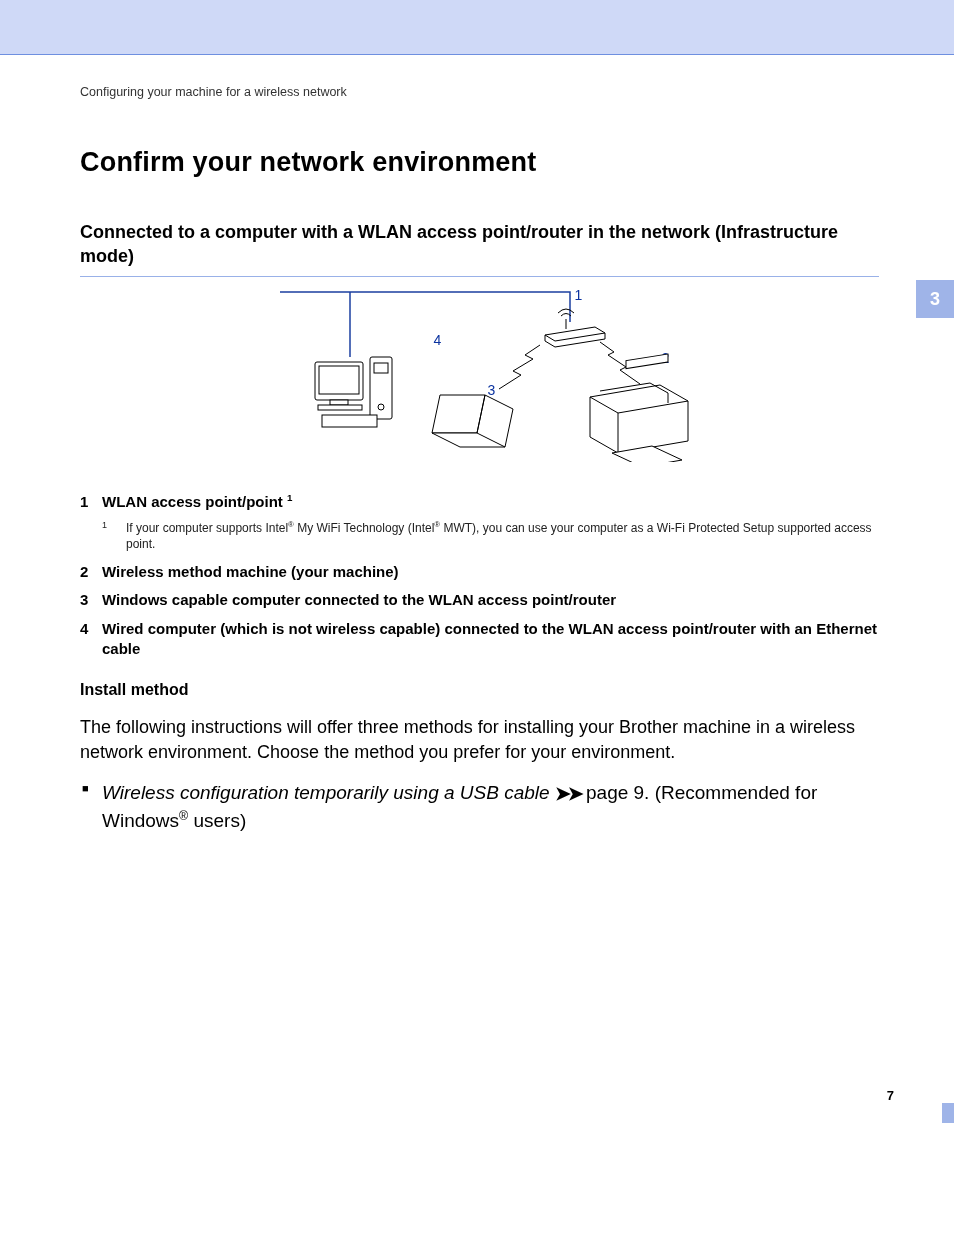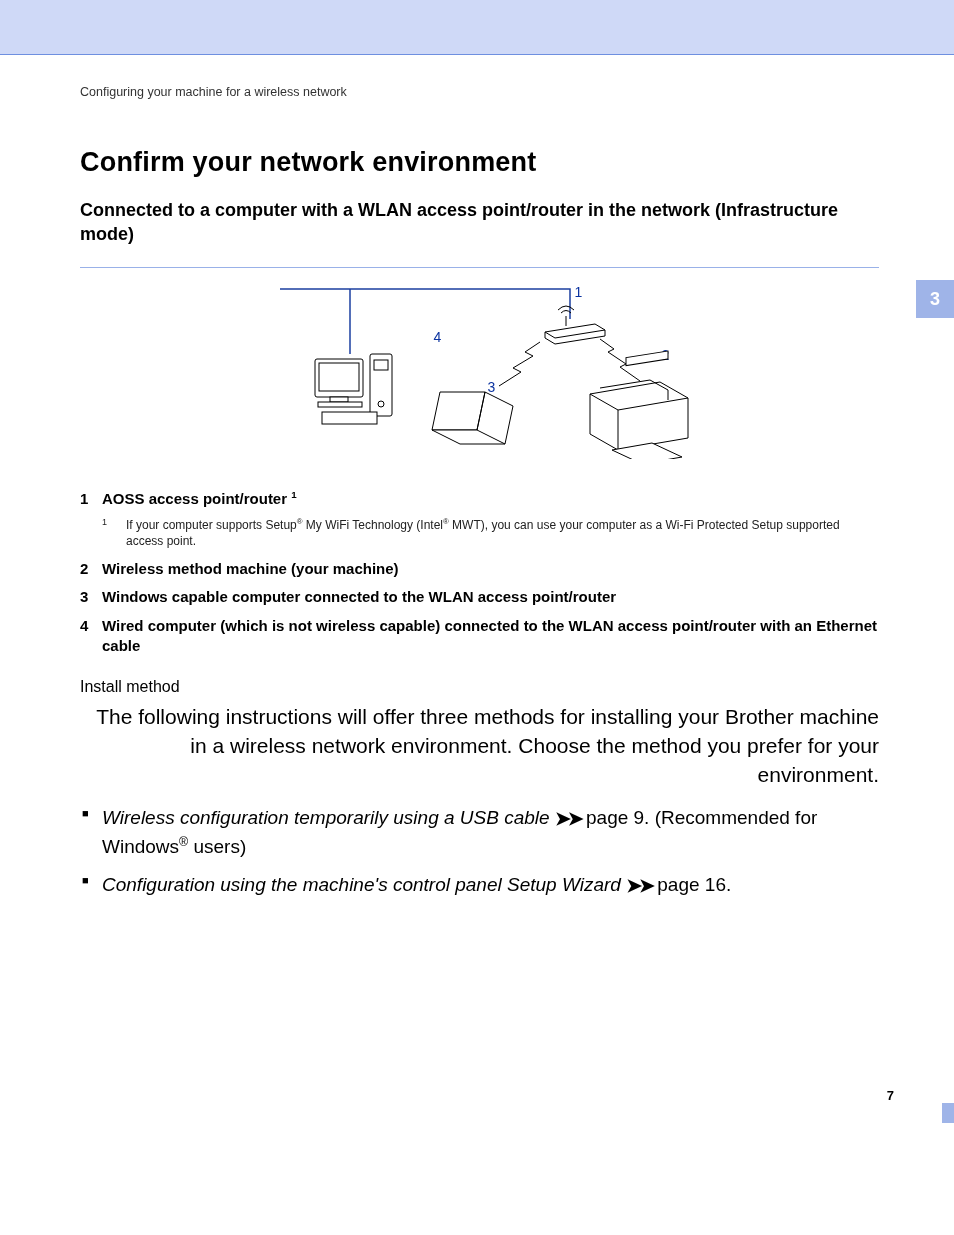--- a/index.html
+++ b/index.html
@@ -1,35 +1,35 @@
 <!DOCTYPE html>
 <html><head>
 <meta charset="utf-8">
 <style>
   * { box-sizing: border-box; margin: 0; padding: 0; }
   html, body { width: 954px; height: 1235px; background: #fff; font-family: Arial, Helvetica, sans-serif; color: #000; }
   .top-band { height: 54px; background: #cfd9f7; width: 100%; }
   .top-rule { height: 1px; background: #6e8fe0; width: 100%; }
   .page { position: relative; padding: 30px 75px 0 80px; }
   .breadcrumb { font-size: 12.5px; color: #333; margin-bottom: 48px; }
-  .h1 { font-size: 27px; font-weight: bold; margin-bottom: 20px; letter-spacing: .2px; }
-  .h2 { font-size: 18px; font-weight: bold; line-height: 1.35; padding-bottom: 20px; border-bottom: 1px solid #99b1e8; margin-bottom: 16px; }
+  .h1 { font-size: 27px; font-weight: bold; margin-bottom: 42px; letter-spacing: .2px; }
+  .h2 { font-size: 18px; font-weight: bold; line-height: 1.35; padding-bottom: 7px; border-bottom: 1px solid #99b1e8; margin-bottom: 10px; }
   .side-tab { position: absolute; right: 0; top: 225px; width: 38px; height: 38px; background: #9fb4e8; color: #fff; font-weight: bold; font-size: 18px; display: flex; align-items: center; justify-content: center; }
   .diagram-wrap { display: flex; justify-content: center; margin-bottom: 30px; }
   .diagram { width: 420px; height: 175px; position: relative; }
   .num-label { position: absolute; font-size: 14px; color: #0b33a0; font-weight: normal; }
   .legend { margin-bottom: 8px; }
   .legend-row { display: flex; font-size: 15px; font-weight: bold; margin-bottom: 8px; line-height: 1.35; }
   .legend-num { width: 22px; flex-shrink: 0; }
   .legend-text { flex: 1; }
   .footnote { display: flex; font-size: 12px; font-weight: normal; color: #222; margin: 4px 0 10px 22px; line-height: 1.35; }
   .fn-num { font-size: 9px; vertical-align: super; width: 24px; flex-shrink:0; position:relative; top:-1px; }
   sup { font-size: .65em; vertical-align: super; line-height:0; }
-  .h3 { font-size: 16px; font-weight: normal; margin: 22px 0 7px 0; }
-  .para { font-size: 21px; line-height: 1.38; margin-bottom: 14px; text-align: right; }
+  .h3 { font-size: 16px; font-weight: bold; margin: 22px 0 16px 0; }
+  .para { font-size: 18px; line-height: 1.38; margin-bottom: 14px; }
   .bullets { list-style: none; padding-left: 0; }
   .bullets li { position: relative; padding-left: 22px; font-size: 19px; line-height: 1.5; margin-bottom: 10px; }
   .bullets li::before { content: "■"; position: absolute; left: 2px; top: 1px; font-size: 11px; }
   .bi-italic { font-style: italic; }
   .arrows { display:inline-block; letter-spacing:-3px; font-style: normal; position:relative; top:1px; font-weight:bold; }
   .bottom-mark { position: absolute; right: 0; bottom: 0; width: 12px; height: 20px; background:#9fb4e8; }
   .page-outer { position: relative; height: 1068px; }
   
   .diagram svg { position:absolute; inset:0; }
 </style>
@@ -98,25 +98,25 @@
           <rect x="356" y="130" width="42" height="8" transform="skewY(-9)"></rect>
           <path d="M 342 166 l 30 14 l 40 -7 l -30 -14 z"></path>
         </g>
       </svg>
     </div>
   </div>
 
   <div class="legend">
     <div class="legend-row">
       <span class="legend-num">1</span>
-      <span class="legend-text"><span>AOSS access point/router </span><sup>1</sup></span>
+      <span class="legend-text"><span>WLAN access point/point </span><sup>1</sup></span>
     </div>
     <div class="footnote">
       <span class="fn-num">1</span>
-      <span><span>If your computer supports Setup</span><sup>®</sup><span> My WiFi Technology (Intel</span><sup>®</sup><span> MWT), you can use your computer as a Wi-Fi Protected Setup supported access point.</span></span>
+      <span><span>If your computer supports Intel</span><sup>®</sup><span> My WiFi Technology (Intel</span><sup>®</sup><span> MWT), you can use your computer as a Wi-Fi Protected Setup supported access point.</span></span>
     </div>
     <div class="legend-row">
       <span class="legend-num">2</span>
       <span class="legend-text">Wireless method machine (your machine)</span>
     </div>
     <div class="legend-row">
       <span class="legend-num">3</span>
       <span class="legend-text">Windows capable computer connected to the WLAN access point/router</span>
     </div>
     <div class="legend-row">
@@ -125,22 +125,19 @@
     </div>
   </div>
 
   <h3 class="h3">Install method</h3>
   <p class="para">The following instructions will offer three methods for installing your Brother machine in a wireless network environment. Choose the method you prefer for your environment.</p>
 
   <ul class="bullets">
     <li>
       <span class="bi-italic">Wireless configuration temporarily using a USB cable </span><span class="arrows">➤➤</span><span> page 9. (Recommended for Windows</span><sup>®</sup><span> users)</span>
     </li>
-    <li>
-      <span class="bi-italic">Configuration using the machine's control panel Setup Wizard </span><span class="arrows">➤➤</span><span> page 16.</span>
-    </li>
   </ul>
 
 </div>
 
 <div style="position:absolute; right:60px; bottom:20px; font-size:13px; font-weight:bold;">7</div>
 <div class="bottom-mark"></div>
 </div>
 
 </body></html>

